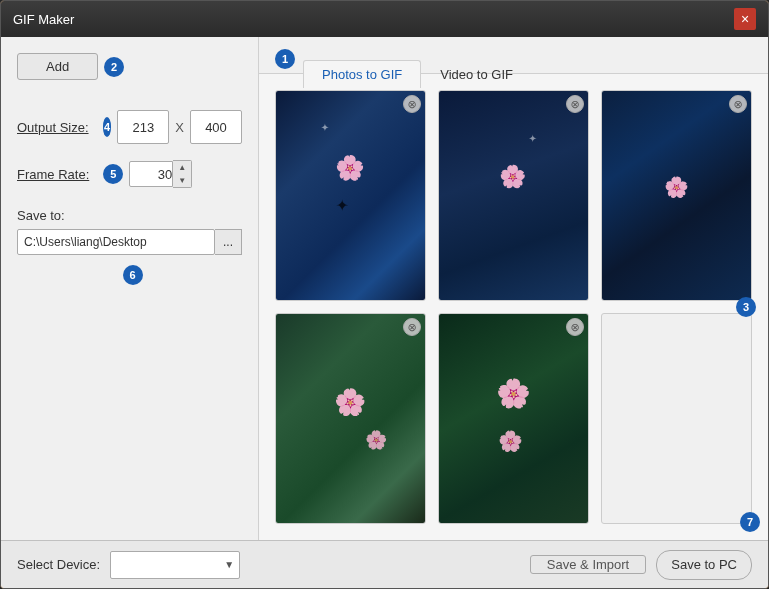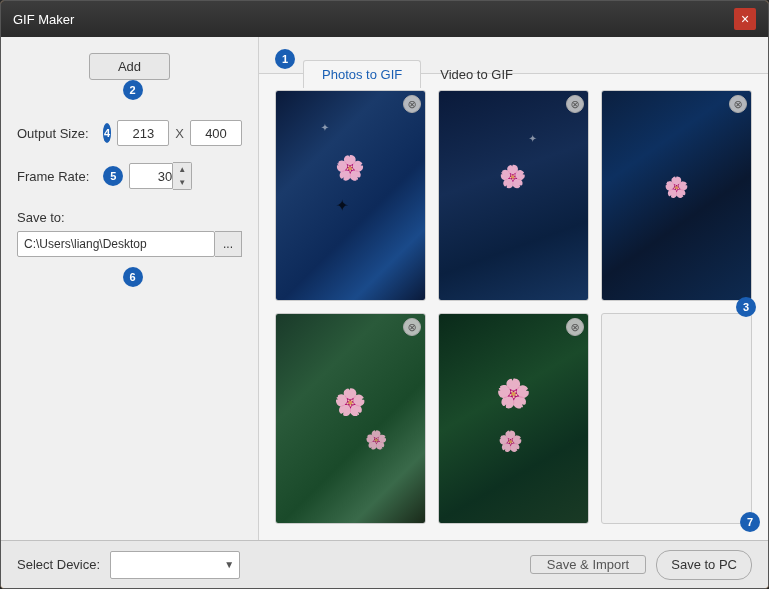--- a/index.html
+++ b/index.html
@@ -59,22 +59,21 @@
       padding: 16px;
       display: flex;
       flex-direction: column;
       border-right: 1px solid #d0d0d0;
       flex-shrink: 0;
     }
 
     .add-btn-row {
       display: flex;
       align-items: center;
-      margin-bottom: 0;
-      flex-direction: column;
+      margin-bottom: 10px;
     }
 
     .add-btn {
       background: #e8e8e8;
       border: 1px solid #aaa;
       border-radius: 3px;
       padding: 5px 28px;
       cursor: pointer;
       font-size: 13px;
       color: #333;
@@ -99,25 +98,26 @@
       align-items: center;
       margin-bottom: 16px;
       margin-top: 20px;
     }
 
     .form-label {
       color: #333;
       font-size: 13px;
       margin-right: 8px;
       white-space: nowrap;
+      text-decoration: underline;
     }
 
     .size-input {
       width: 52px;
-      height: 26px;
+      height: 34px;
       border: 1px solid #aaa;
       border-radius: 2px;
       text-align: center;
       font-size: 13px;
       background: #fff;
       color: #333;
     }
 
     .x-label {
       margin: 0 6px;

